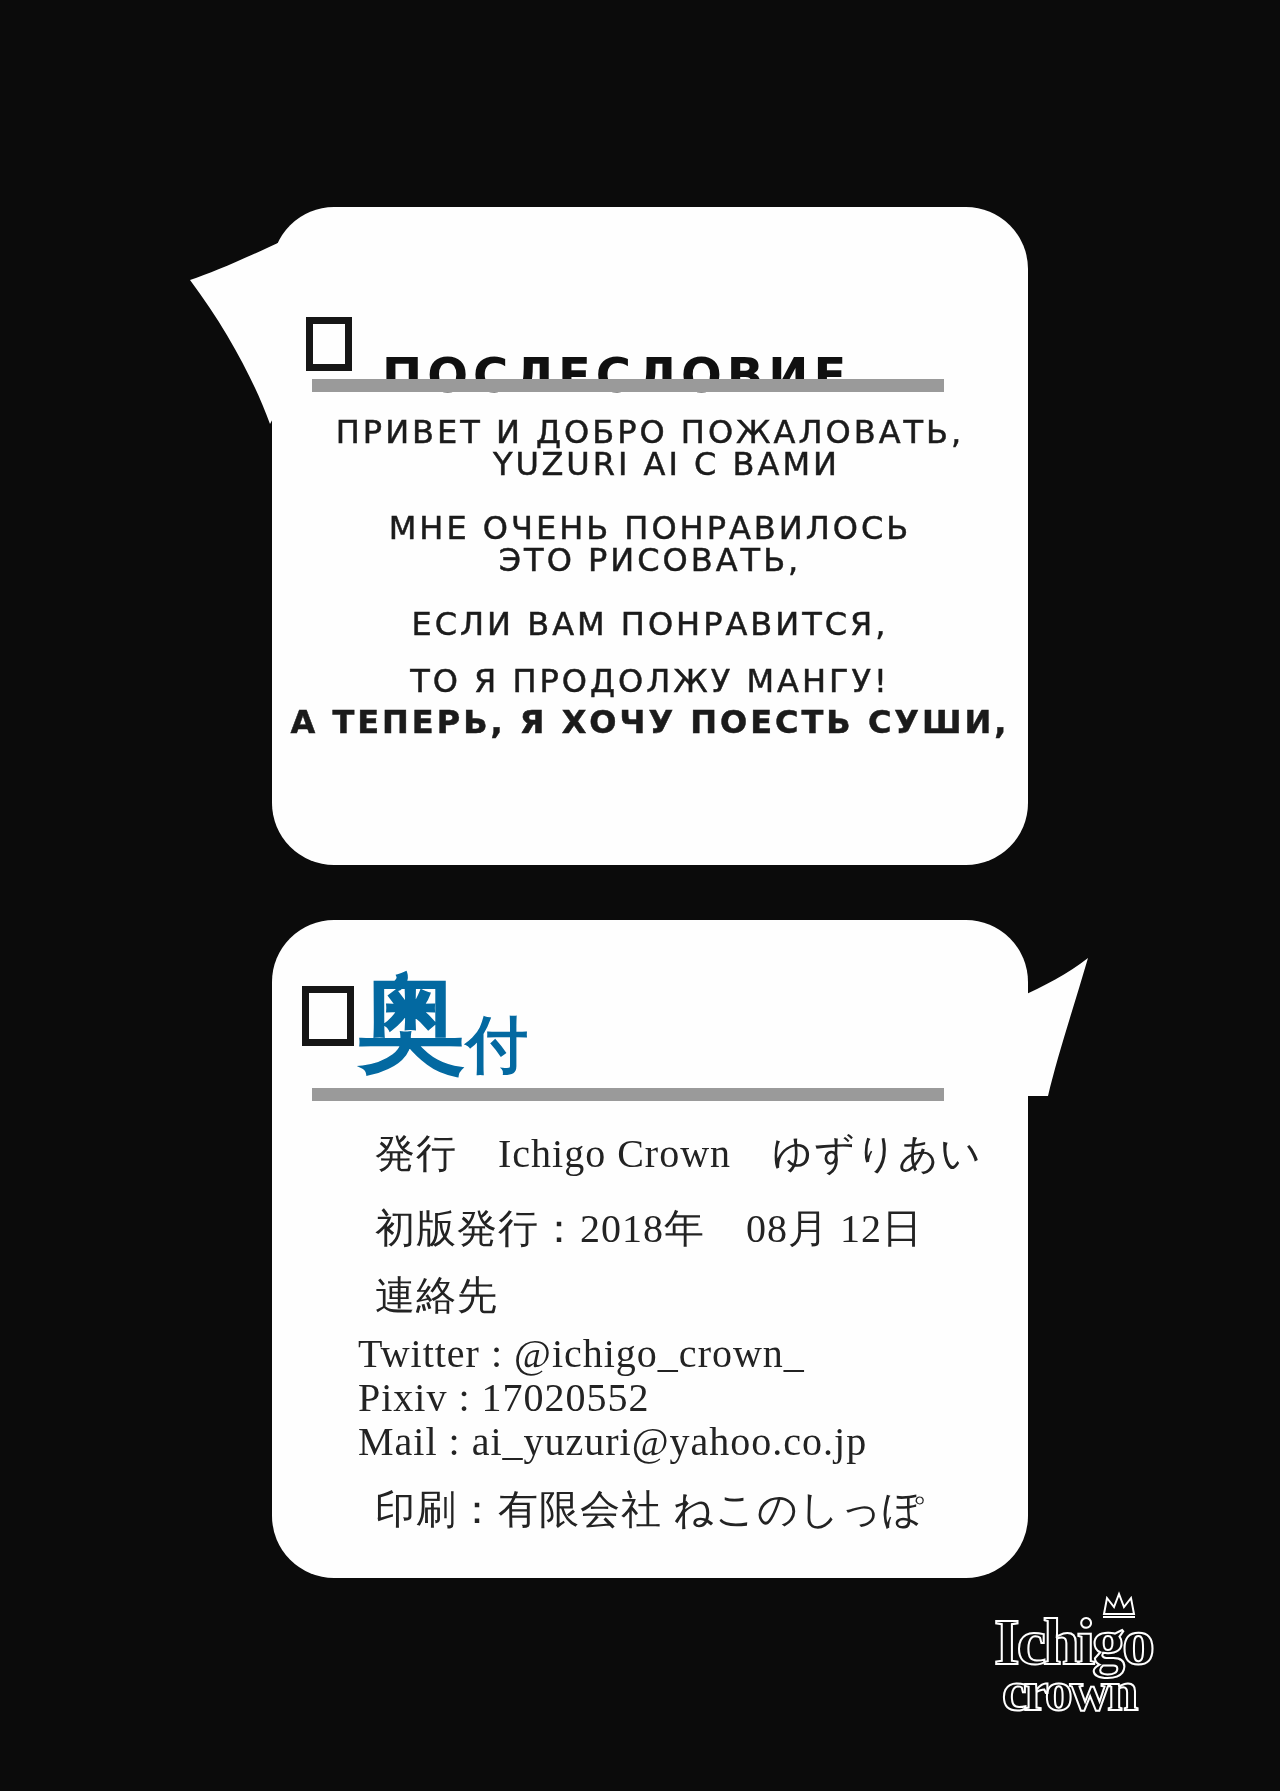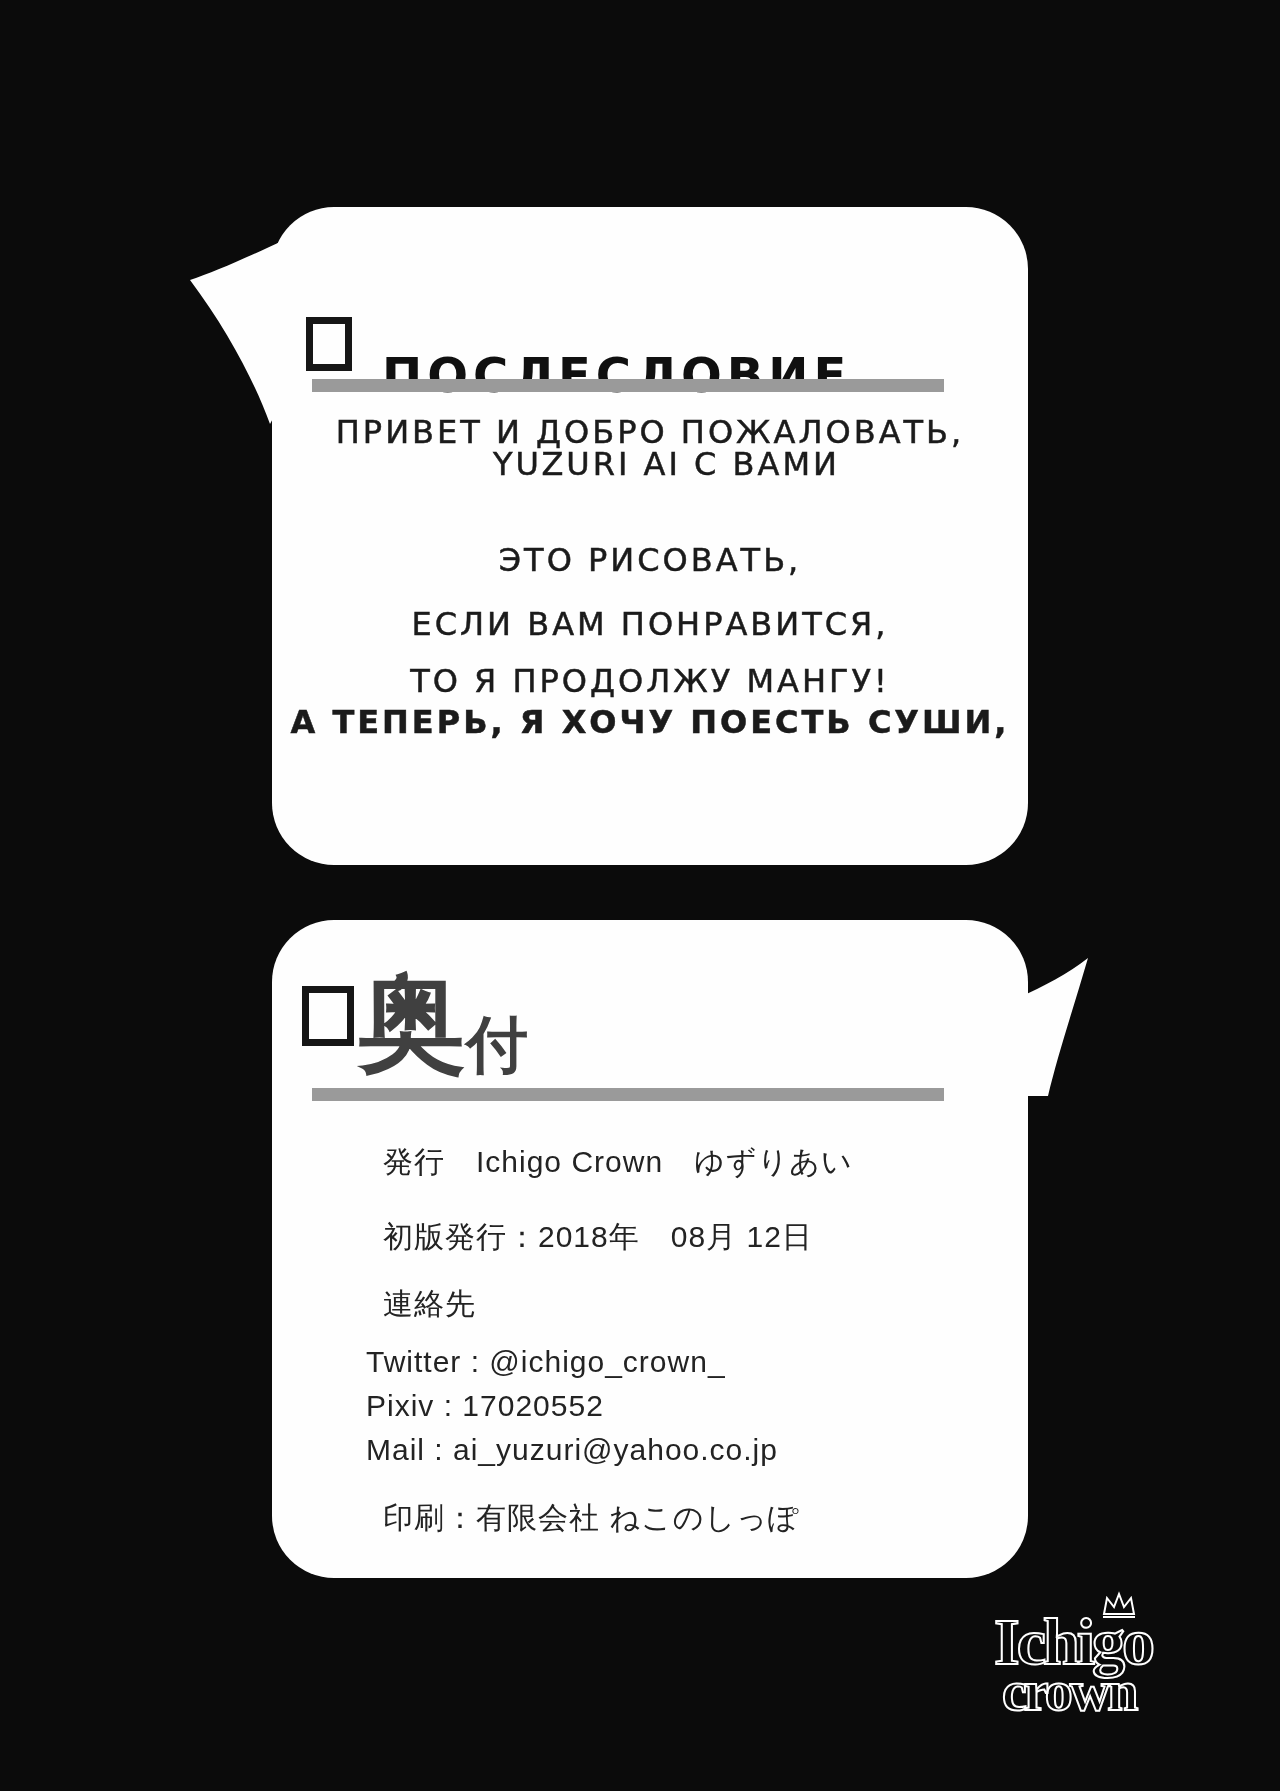--- a/index.html
+++ b/index.html
@@ -32,29 +32,29 @@
   
   .comic-line{
     position:absolute;left:0;right:0;margin:0;text-align:center;
     font-family:"DejaVu Sans","Liberation Sans",sans-serif;
     font-size:32px;letter-spacing:3px;color:#1b1b1b;
     -webkit-text-stroke:0.5px #1b1b1b;white-space:nowrap;line-height:40px;
   }
 
   
   .colophon-title{
-    position:absolute;left:86px;top:22px;color:#404040;white-space:nowrap;
+    position:absolute;left:86px;top:22px;color:#0369a1;white-space:nowrap;
     font-family:"Liberation Sans","DejaVu Sans",sans-serif;font-weight:bold;
   }
   .colophon-title .main{font-size:108px;line-height:120px;}
   .colophon-title .sub{font-size:62px;line-height:62px;vertical-align:-6px;}
   .colo-line{
-    position:absolute;margin:8px;color:#232323;white-space:nowrap;
-    font-family:Liberation Sans, sans-serif;
-    font-size:30px;line-height:48px;letter-spacing:1px;
+    position:absolute;margin:0;color:#232323;white-space:nowrap;
+    font-family:Liberation Serif, serif;
+    font-size:40px;line-height:48px;letter-spacing:1px;
   }
   .colo-jp{left:103px;}
   .colo-latin{left:86px;}
 
   
   .logo{position:absolute;left:986px;top:1580px;}
 </style>
 </head>
 <body>
 
@@ -71,20 +71,21 @@
   <section class="bubble bubble-afterword">
 
     <div class="marker" style="left:34px;top:110px;width:46px;height:54px;"></div>
 
     <h1 class="afterword-title">ПОСЛЕСЛОВИЕ</h1>
 
     <div class="rule" style="top:172px;"></div>
 
     <p class="comic-line" style="top:205px;">ПРИВЕТ И ДОБРО ПОЖАЛОВАТЬ,</p>
     <p class="comic-line" style="top:237px;margin-left:33px;">YUZURI AI С ВАМИ</p>
+    <p class="comic-line" style="top:301px;">МНЕ ОЧЕНЬ ПОНРАВИЛОСЬ</p>
     <p class="comic-line" style="top:333px;">ЭТО РИСОВАТЬ,</p>
     <p class="comic-line" style="top:397px;">ЕСЛИ ВАМ ПОНРАВИТСЯ,</p>
     <p class="comic-line" style="top:454px;">ТО Я ПРОДОЛЖУ МАНГУ!</p>
     <p class="comic-line" style="top:495px;font-weight:bold;">А ТЕПЕРЬ, Я ХОЧУ ПОЕСТЬ СУШИ,</p>
   </section>
 
   <section class="bubble bubble-colophon">
 
     <div class="marker" style="left:30px;top:66px;width:52px;height:60px;"></div>
 

